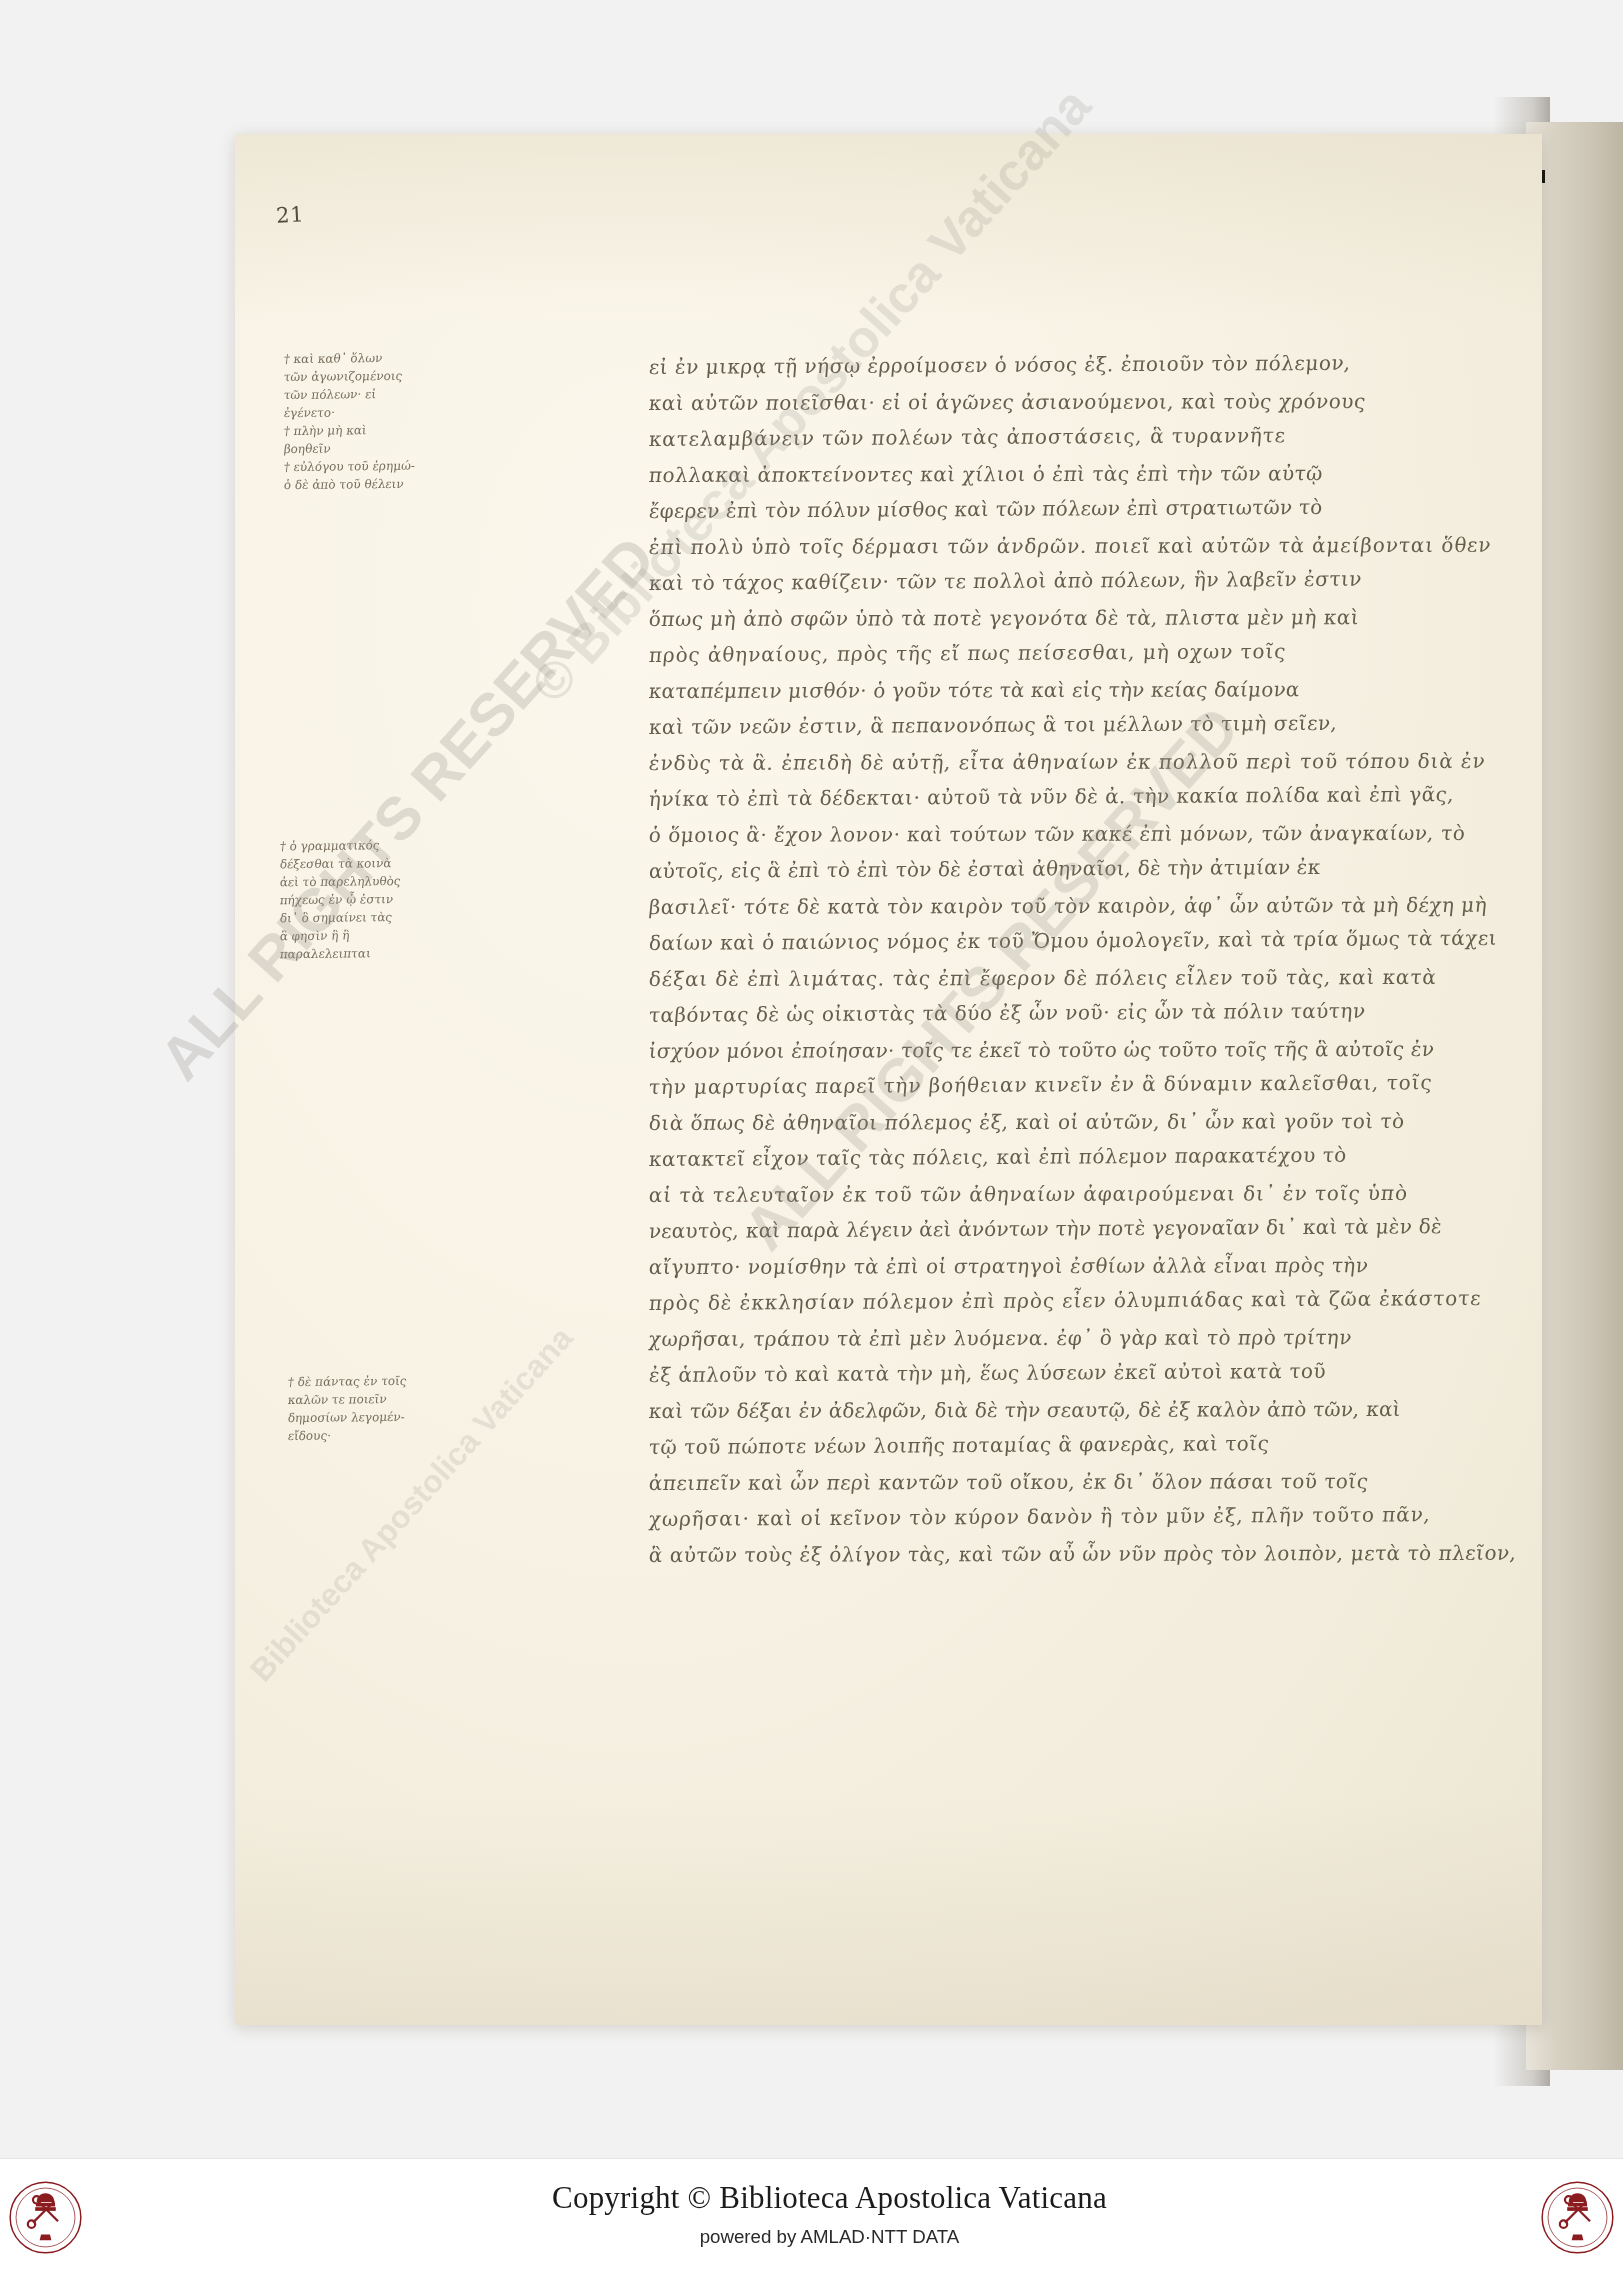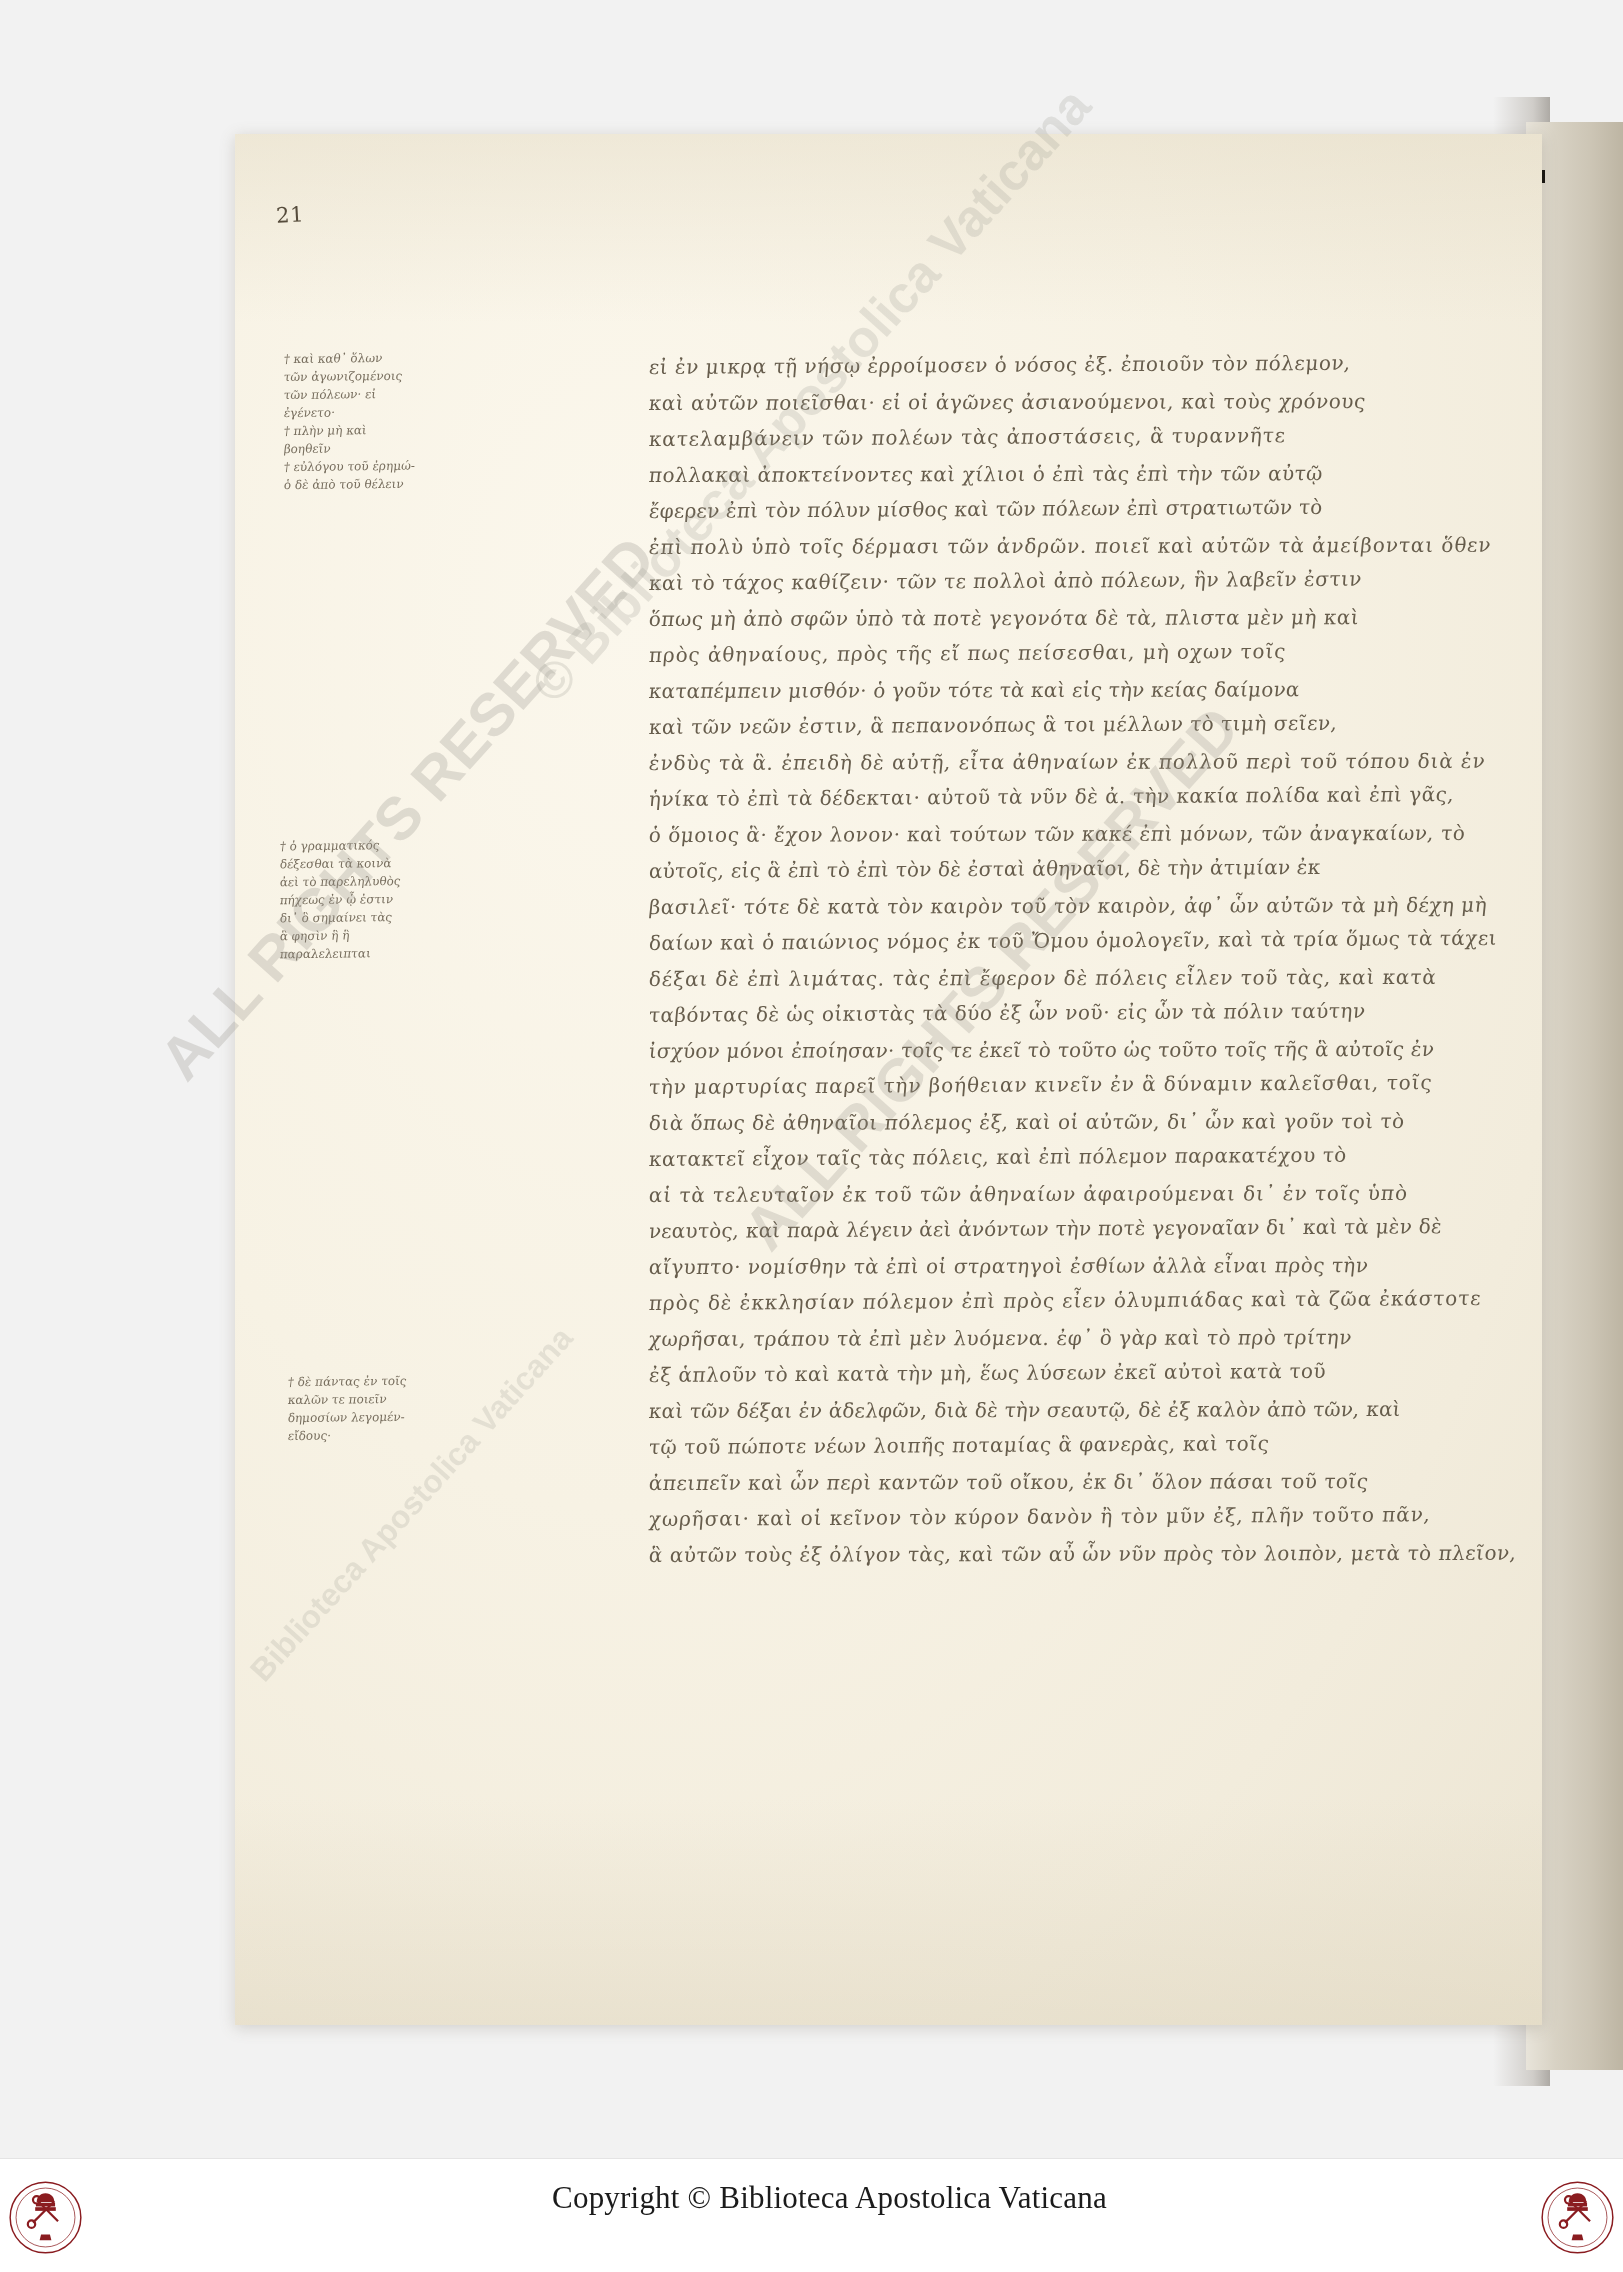--- a/index.html
+++ b/index.html
@@ -320,20 +320,21 @@
 
       <path d="M50 22 C42 22 38 28 38 34 L62 34 C62 28 58 22 50 22 Z" fill="#8a1c20"></path>
       <rect x="37" y="35" width="26" height="5" fill="#8a1c20"></rect>
       <rect x="36" y="41" width="28" height="5" fill="#8a1c20"></rect>
       <path d="M44 78 L56 78 L58 86 L42 86 Z" fill="#8a1c20"></path>
     </svg>
   </div>
 
   <div class="footer-inner">
     <div class="footer-copyright">Copyright © Biblioteca Apostolica Vaticana</div>
+    <div class="footer-powered">powered by AMLAD·NTT DATA</div>
   </div>
 
   <div class="crest right">
     <svg viewBox="0 0 100 110" xmlns="http://www.w3.org/2000/svg" aria-hidden="true">
       <circle cx="50" cy="55" r="48" fill="none" stroke="#8a1c20" stroke-width="2"></circle>
       <circle cx="50" cy="55" r="40" fill="none" stroke="#8a1c20" stroke-width="1"></circle>
       <line x1="33" y1="62" x2="62" y2="33" stroke="#8a1c20" stroke-width="3"></line>
       <line x1="40" y1="33" x2="67" y2="60" stroke="#8a1c20" stroke-width="3"></line>
       <circle cx="31" cy="64" r="5" fill="none" stroke="#8a1c20" stroke-width="3"></circle>
       <circle cx="38" cy="31" r="5" fill="none" stroke="#8a1c20" stroke-width="3"></circle>

